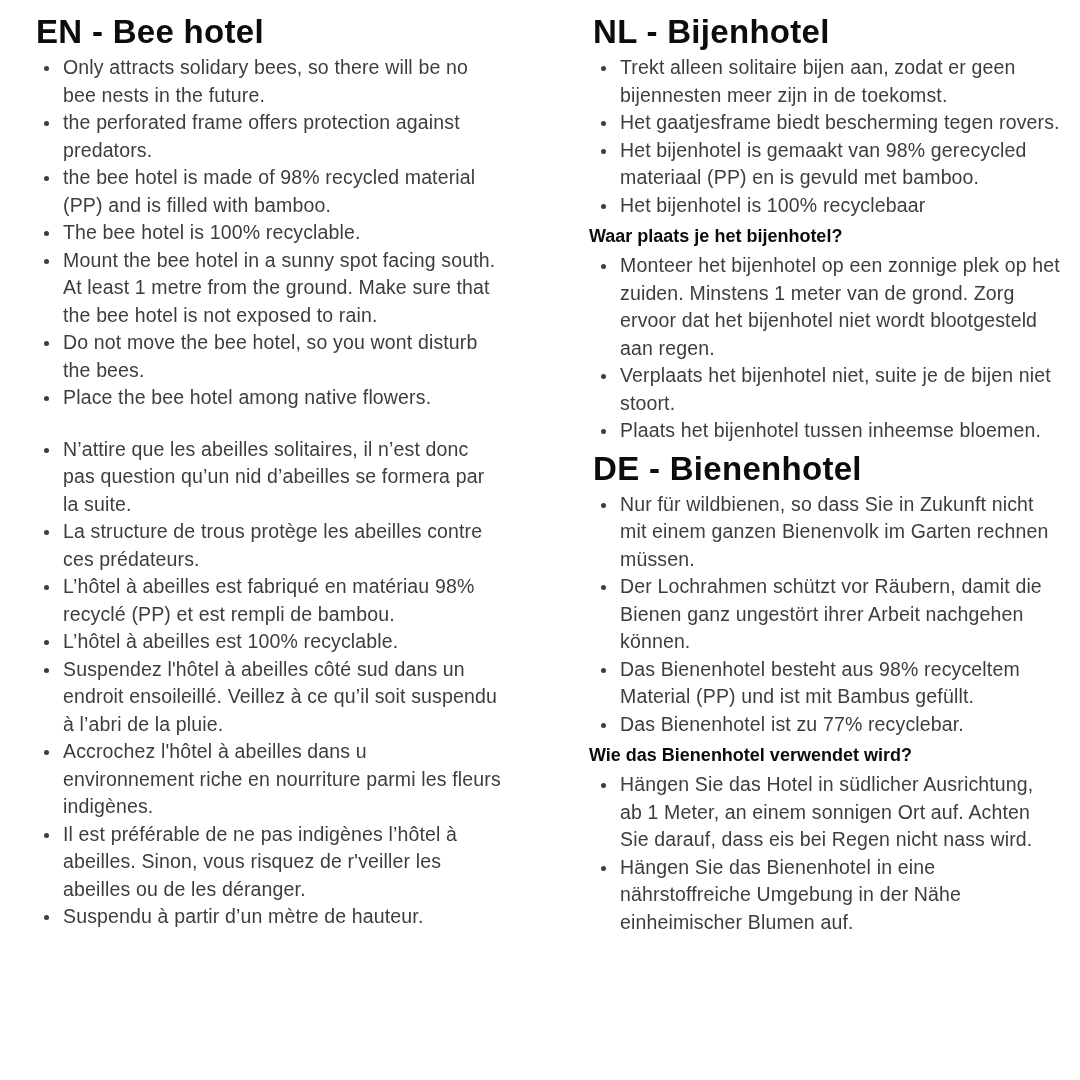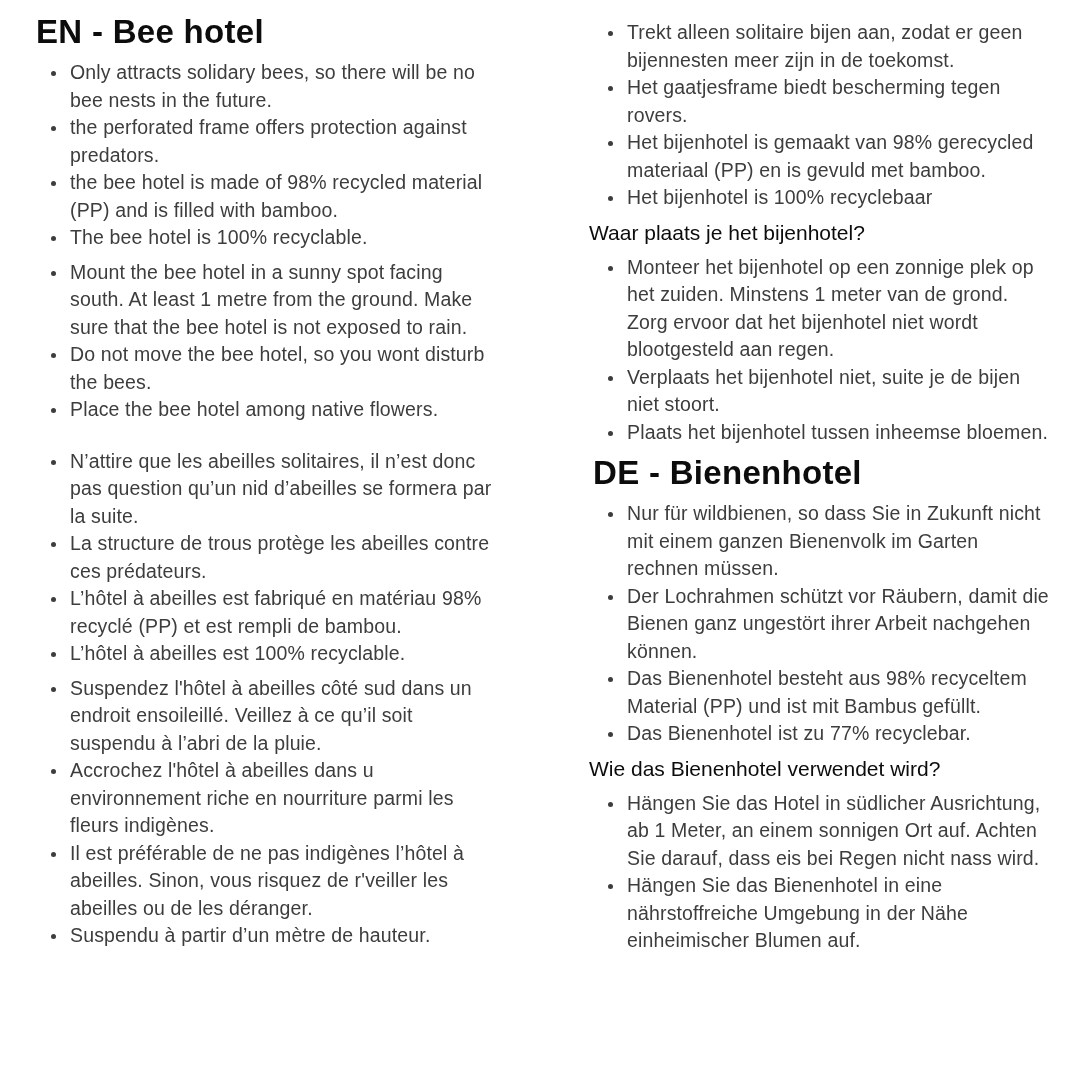--- a/index.html
+++ b/index.html
@@ -25,28 +25,28 @@
   .col { min-width: 0; }
   h1.title {
     font-size: 33px;
     font-weight: 800;
     color: var(--heading-color, #0c0c0c);
     margin: 0 0 2px 6px;
     letter-spacing: 0.3px;
     line-height: 40px;
   }
   h2.subhead {
-    font-size: 21px;
-    font-weight: 400;
+    font-size: 18px;
+    font-weight: 700;
     color: var(--heading-color, #0c0c0c);
     margin: 3px 0 2px 2px;
     line-height: 28px;
   }
   ul.bullets {
-    margin: 7px;
+    margin: 0;
     padding-left: 31px;
     list-style: disc outside;
   }
   ul.bullets li {
     font-size: 19.5px;
     line-height: 27.5px;
     letter-spacing: 0.15px;
     padding-left: 2px;
   }
   ul.bullets li::marker {
@@ -91,20 +91,21 @@
         <li>Il est préférable de ne pas indigènes l’hôtel à abeilles. Sinon, vous risquez de r'veiller les abeilles ou de les déranger.</li>
         <li>Suspendu à partir d’un mètre de hauteur.</li>
       </ul>
     </section>
 
   </div>
 
   <div class="col">
 
     <section class="sect-nl">
+      <h1 class="title">NL - Bijenhotel</h1>
       <ul class="bullets">
         <li>Trekt alleen solitaire bijen aan, zodat er geen bijennesten meer zijn in de toekomst.</li>
         <li>Het gaatjesframe biedt bescherming tegen rovers.</li>
         <li>Het bijenhotel is gemaakt van 98% gerecycled materiaal (PP) en is gevuld met bamboo.</li>
         <li>Het bijenhotel is 100% recyclebaar</li>
       </ul>
       <h2 class="subhead">Waar plaats je het bijenhotel?</h2>
       <ul class="bullets">
         <li>Monteer het bijenhotel op een zonnige plek op het zuiden. Minstens 1 meter van de grond. Zorg ervoor dat het bijenhotel niet wordt blootgesteld aan regen.</li>
         <li>Verplaats het bijenhotel niet, suite je de bijen niet stoort.</li>

